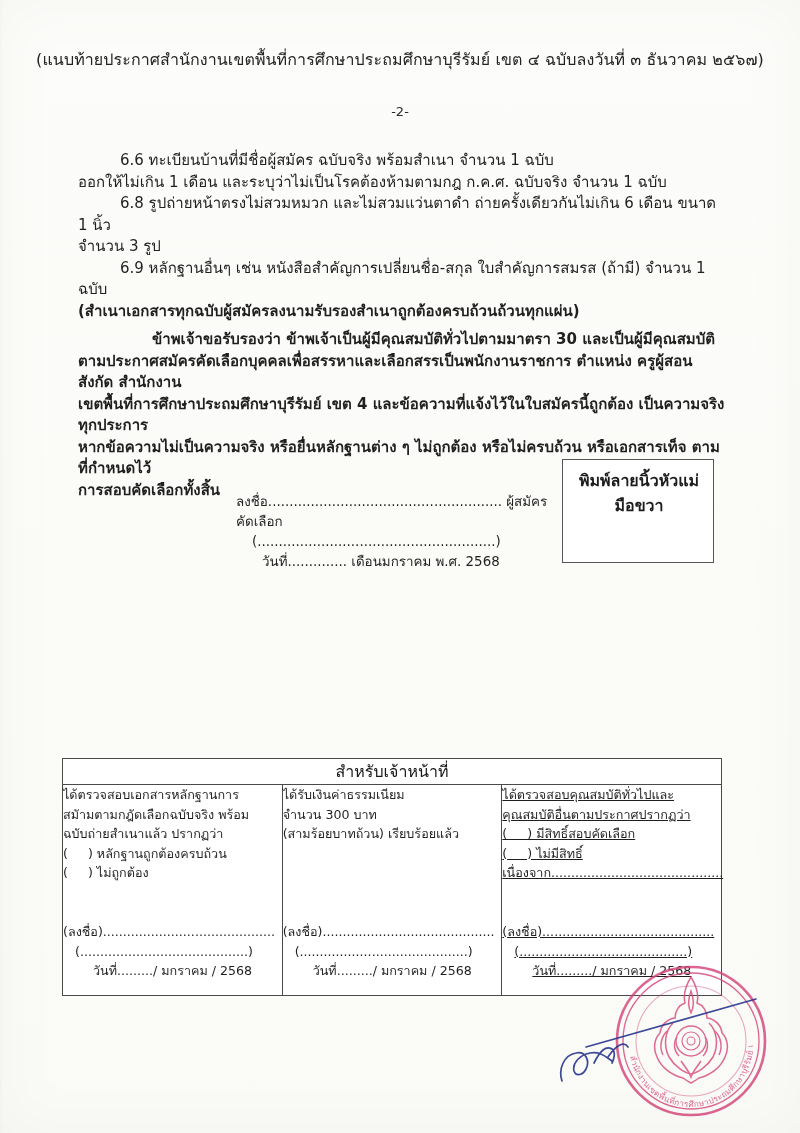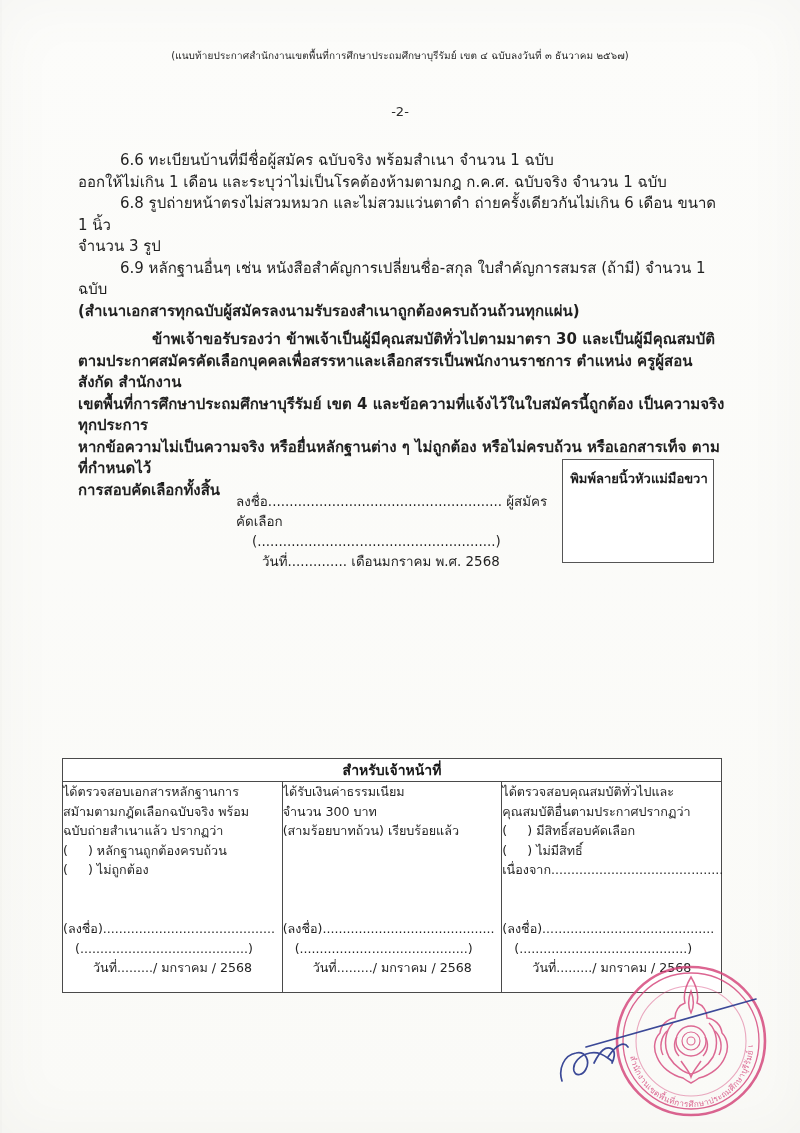--- a/index.html
+++ b/index.html
@@ -43,21 +43,21 @@
     height: 1133px;
   }
 
   
   .doc-header {
     position: absolute;
     left: 0;
     top: 48px;
     width: 800px;
     text-align: center;
-    font-size: 10px;
+    font-size: 16px;
     letter-spacing: 0.1px;
     color: #232323;
     line-height: 1.5;
   }
 
   .page-number {
     position: absolute;
     left: 0;
     top: 104px;
     width: 800px;
@@ -112,21 +112,21 @@
     border: 1.1px solid #555;
     background: #fff;
     box-sizing: border-box;
   }
   .thumbprint-label {
     position: absolute;
     left: 0;
     top: 8px;
     width: 152px;
     text-align: center;
-    font-size: 13px;
+    font-size: 16px;
     font-weight: 700;
     color: #1c1c1c;
   }
 
   
   .official-table {
     position: absolute;
     left: 62px;
     top: 758px;
     width: 660px;
@@ -135,22 +135,22 @@
     background: #fff;
   }
   .official-table td,
   .official-table th {
     border: 1.1px solid #4a4a4a;
     vertical-align: top;
     padding: 0;
   }
   .official-title-cell {
     text-align: center;
-    font-size: 14px;
-    font-weight: 700;
+    font-size: 16px;
+    font-weight: 400;
     padding: 5px 0 6px 0;
     color: #161616;
   }
   .official-cell {
     height: 210px;
     padding: 7px 6px 6px 8px;
     font-size: 12.6px;
     line-height: 19.6px;
     color: #1f1f1f;
   }
@@ -241,21 +241,21 @@
           <div class="cell-line">จำนวน 300 บาท</div>
           <div class="cell-line">(สามร้อยบาทถ้วน) เรียบร้อยแล้ว</div>
           <div class="cell-line sp"></div>
           <div class="cell-line sp"></div>
           <div class="cell-line sp"></div>
           <div class="cell-line sp"></div>
           <div class="cell-line">(ลงชื่อ)...........................................</div>
           <div class="cell-line pad1">(..........................................)</div>
           <div class="cell-line pad2">วันที่........./ มกราคม / 2568</div>
         </td>
-        <td class="official-cell" style="width:220px;">
+        <td class="official-cell" style="width:220px;text-decoration:underline;">
           <div class="cell-line">ได้ตรวจสอบคุณสมบัติทั่วไปและ</div>
           <div class="cell-line">คุณสมบัติอื่นตามประกาศปรากฏว่า</div>
           <div class="cell-line">(     ) มีสิทธิ์สอบคัดเลือก</div>
           <div class="cell-line">(     ) ไม่มีสิทธิ์</div>
           <div class="cell-line">เนื่องจาก...........................................</div>
           <div class="cell-line sp"></div>
           <div class="cell-line sp"></div>
           <div class="cell-line">(ลงชื่อ)...........................................</div>
           <div class="cell-line pad1">(..........................................)</div>
           <div class="cell-line pad2">วันที่........./ มกราคม / 2568</div>

